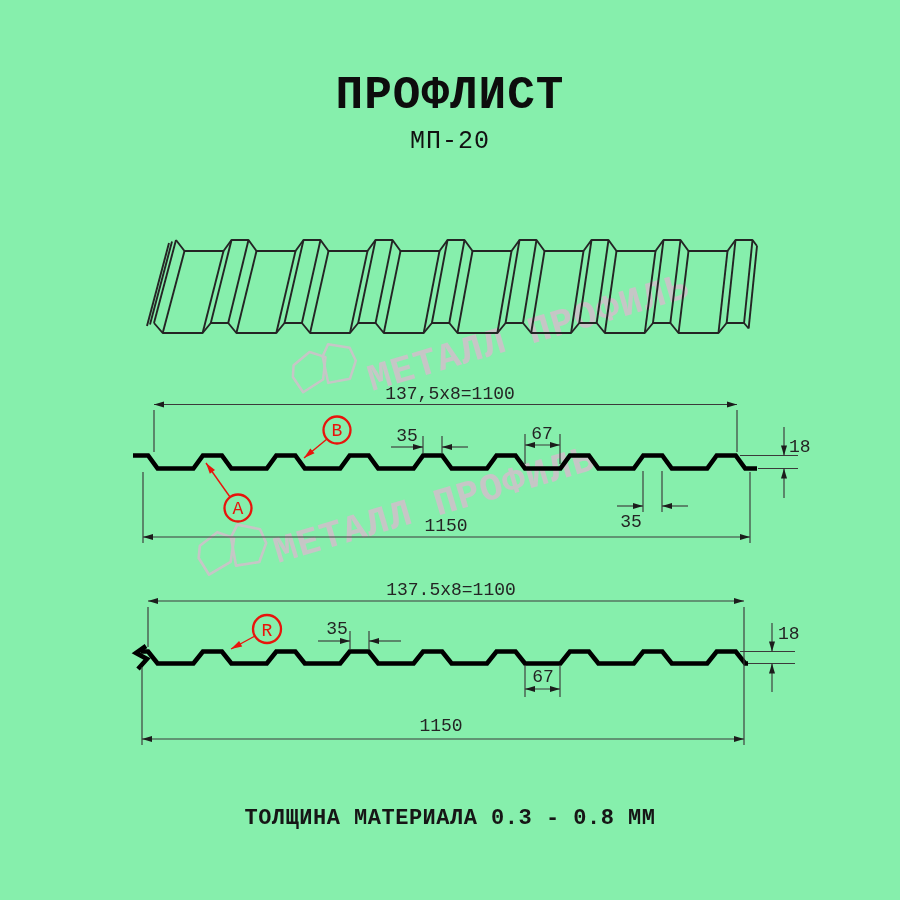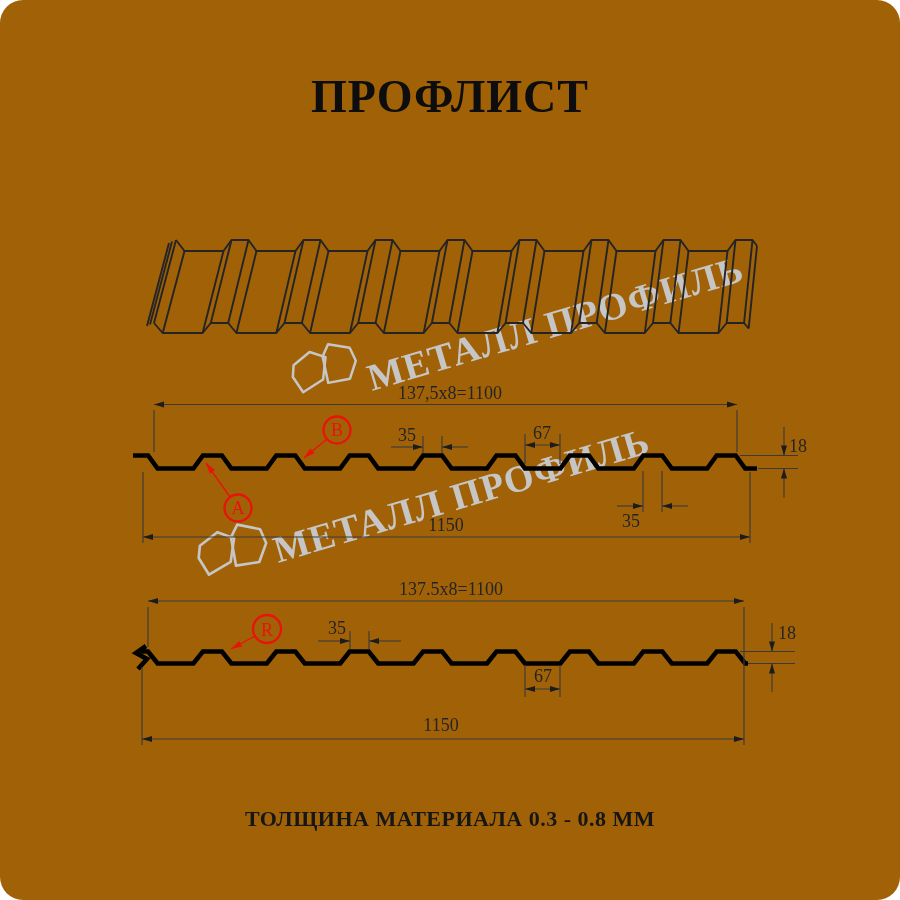--- a/index.html
+++ b/index.html
@@ -1,17 +1,17 @@
 <!DOCTYPE html>
 <html><head>
 <meta charset="utf-8">
 <style>
   html,body{margin:0;padding:0;background:#ffffff;}
-  #stage{position:relative;width:900px;height:900px;background:#a16207;overflow:hidden;
-         font-family:Liberation Serif, serif;border-radius:23px;}
+  #stage{position:relative;width:900px;height:900px;background:#86efac;overflow:hidden;
+         font-family:Liberation Mono, monospace;}
   #stage svg{position:absolute;left:0;top:0;}
   .hdr-title{position:absolute;top:70px;left:0;right:0;text-align:center;
     font-weight:bold;font-size:46px;letter-spacing:1px;color:#0d0d0d;}
   .hdr-sub{position:absolute;top:127px;left:0;right:0;text-align:center;
     font-size:25px;letter-spacing:1px;color:#111;}
   .foot-note{position:absolute;top:806px;left:0;right:0;text-align:center;
     font-weight:bold;font-size:22px;letter-spacing:0.5px;color:#161616;}
   .lbl{font-size:18px;fill:#242424;}
   .circlbl{font-size:18px;fill:#e8140c;}
   .wmtext{font-size:38px;font-weight:bold;fill:#c6c6c6;letter-spacing:1px;}
@@ -23,20 +23,21 @@
   .redarrow{fill:#e8140c;stroke:none;}
   .redcirc{fill:none;stroke:#e8140c;stroke-width:2.3;}
   .threeD{fill:none;stroke:#242424;stroke-width:1.9;stroke-linejoin:round;}
 </style>
 </head>
 <body>
 
 <div id="stage">
 
   <div class="hdr-title">ПРОФЛИСТ</div>
+  <div class="hdr-sub">МП-20</div>
 
   <svg width="900" height="900" viewBox="0 0 900 900">
     <defs>
       <g id="mp-logo">
         <path d="M 2 22 L 20 10 L 36 17 L 31 40 L 9 51 L 0 34 Z"></path>
         <path d="M 40 4 L 62 10 L 67 24 L 59 42 L 36 44 L 33 16 Z"></path>
       </g>
     </defs>
 
     <g>

